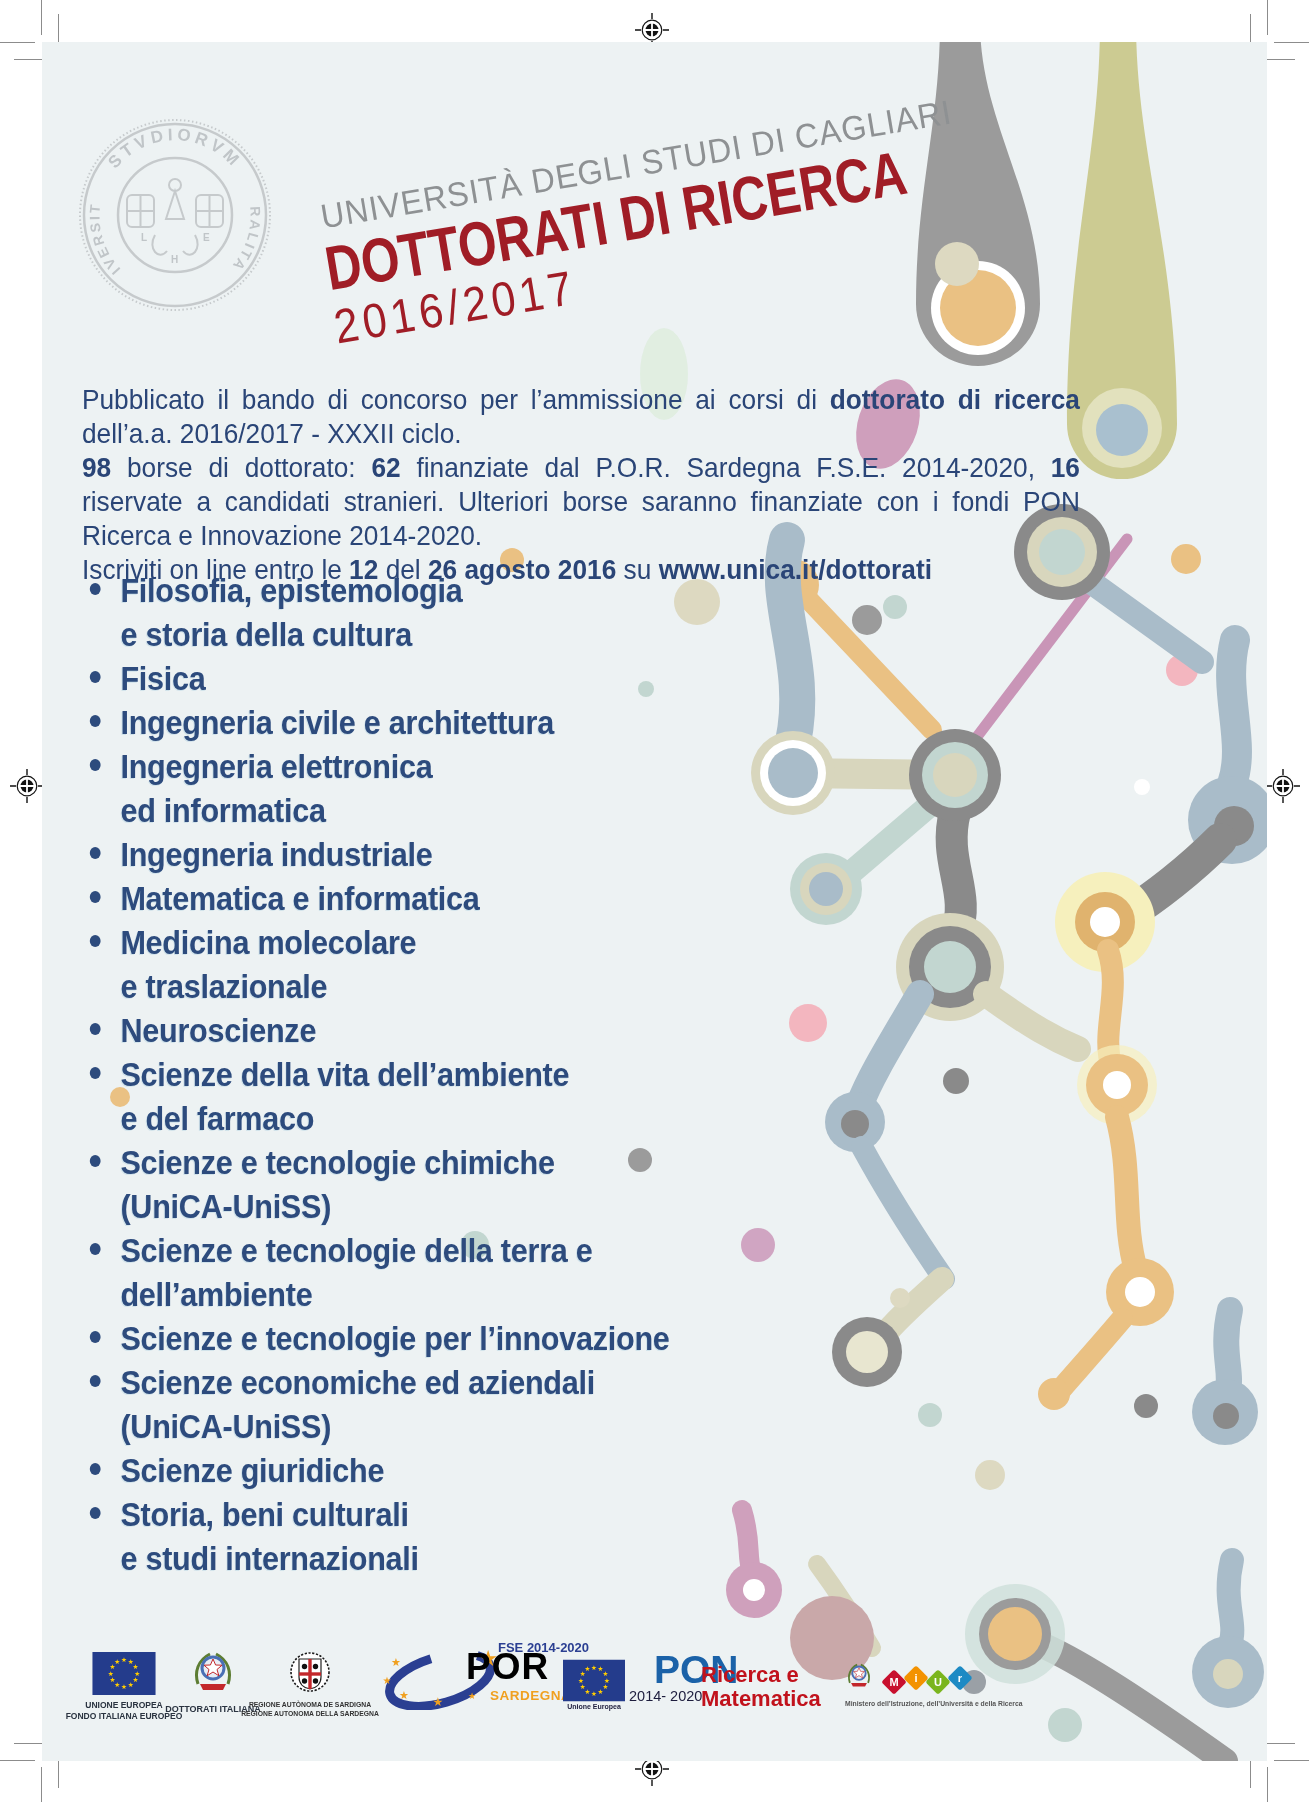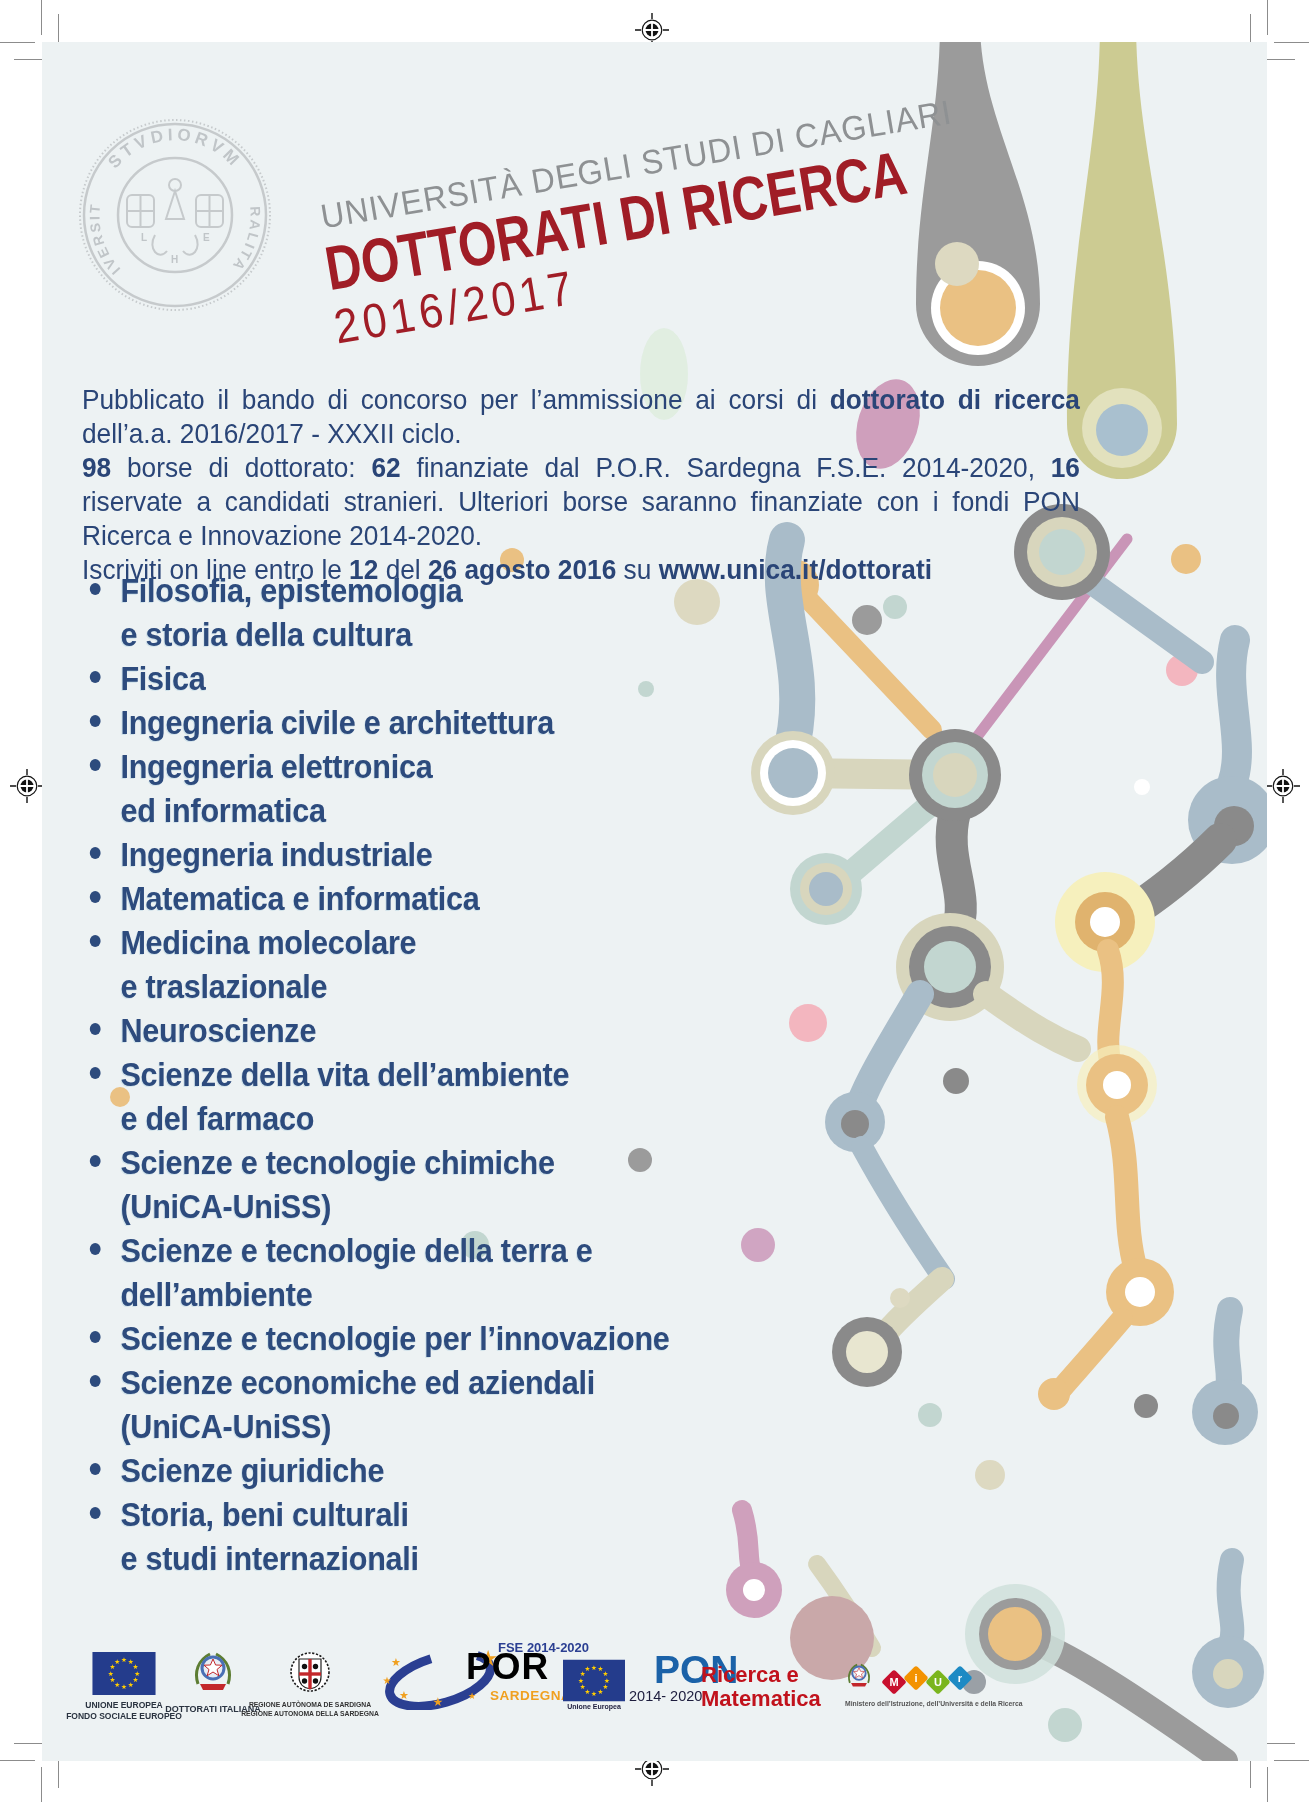--- a/index.html
+++ b/index.html
@@ -322,21 +322,21 @@
           </symbol>
         </defs>
       </svg>
 
       <div class="abs" style="left:50px;top:1610px;">
         <svg width="64" height="43" viewBox="0 0 62 42">
             <use href="#euflag"></use>
           </svg>
       </div>
       <div class="abs cap eu-cap" style="top:1658px;">UNIONE EUROPEA</div>
-      <div class="abs cap eu-cap" style="top:1669px;">FONDO SOCIALE EUROPEO</div>
+      <div class="abs cap eu-cap" style="top:1669px;">FONDO ITALIANA EUROPEO</div>
 
       <div class="abs" style="left:148px;top:1606px;">
         <svg width="46" height="46" viewBox="0 0 46 46">
             <use href="#italyemblem"></use>
           </svg>
       </div>
       <div class="abs cap it-cap" style="top:1662px;">DOTTORATI ITALIANA</div>
 
       <div class="abs" style="left:248px;top:1608px;">
         <svg width="40" height="44" viewBox="0 0 40 44">

